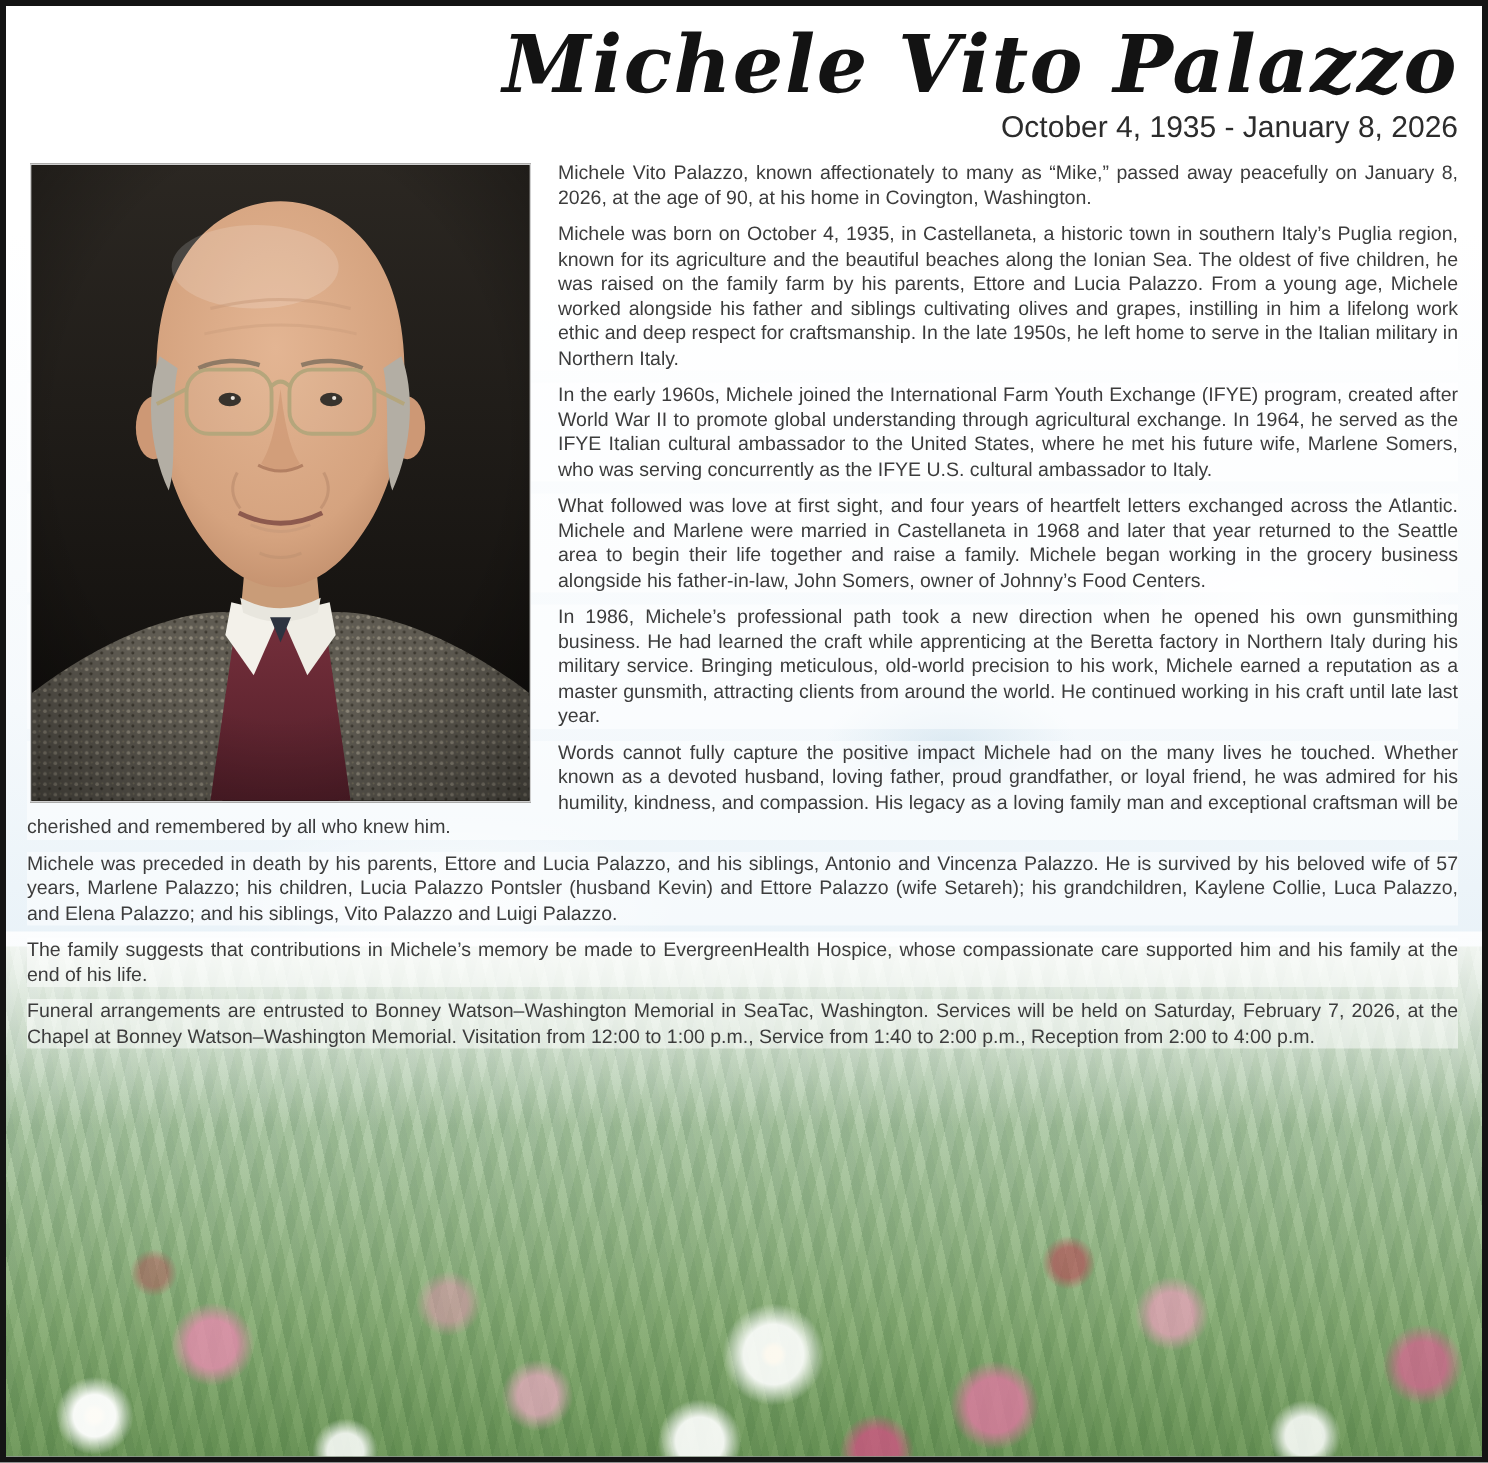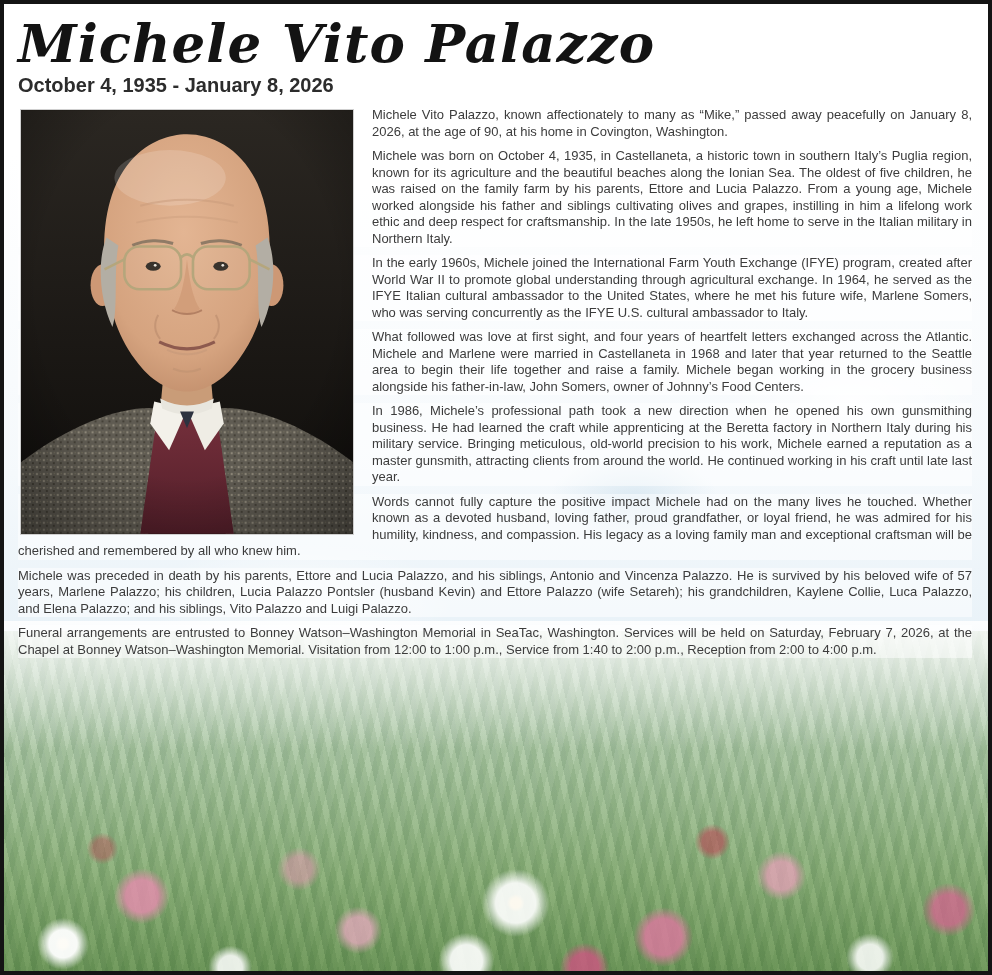--- a/index.html
+++ b/index.html
@@ -53,30 +53,30 @@
       
       linear-gradient(180deg, rgba(190,214,182,0) 0%, rgba(168,199,148,.45) 38%, rgba(128,168,104,.75) 72%, rgba(96,140,76,.9) 100%);
   }
   .bg-meadow-fade {
     position:absolute; left:0; right:0; bottom:220px; height:130px;
     pointer-events:none;
     background:linear-gradient(180deg, rgba(255,255,255,.85) 0%, rgba(255,255,255,0) 100%);
   }
   
   .inner { position:relative; padding:8px 16px 8px 14px; }
-  header { text-align:left; }
+  header { text-align:right; }
   .name {
     font-family:"DejaVu Serif", serif;
     font-style:italic; font-weight:700;
     font-size:53px; line-height:1.04;
     color:#131313; margin:4px 0 0;
     letter-spacing:1px;
   }
   .dates {
-    font-size:20px; font-weight:700; color:#2c2c2c;
+    font-size:20px; font-weight:400; color:#2c2c2c;
     margin:3px 0 10px;
   }
   figure.photo {
     float:left; width:334px; height:426px;
     margin:2px 18px 8px 2px; padding:0;
     border:1px solid #cfcfcf; box-sizing:border-box;
     background:#17140f;
   }
   figure.photo svg { display:block; width:100%; height:100%; }
   .obit p {
@@ -189,16 +189,17 @@
         </svg>
       </figure>
 
       <p>Michele Vito Palazzo, known affectionately to many as “Mike,” passed away peacefully on January 8, 2026, at the age of 90, at his home in Covington, Washington.</p>
       <p>Michele was born on October 4, 1935, in Castellaneta, a historic town in southern Italy’s Puglia region, known for its agriculture and the beautiful beaches along the Ionian Sea. The oldest of five children, he was raised on the family farm by his parents, Ettore and Lucia Palazzo. From a young age, Michele worked alongside his father and siblings cultivating olives and grapes, instilling in him a lifelong work ethic and deep respect for craftsmanship. In the late 1950s, he left home to serve in the Italian military in Northern Italy.</p>
       <p>In the early 1960s, Michele joined the International Farm Youth Exchange (IFYE) program, created after World War II to promote global understanding through agricultural exchange. In 1964, he served as the IFYE Italian cultural ambassador to the United States, where he met his future wife, Marlene Somers, who was serving concurrently as the IFYE U.S. cultural ambassador to Italy.</p>
       <p>What followed was love at first sight, and four years of heartfelt letters exchanged across the Atlantic. Michele and Marlene were married in Castellaneta in 1968 and later that year returned to the Seattle area to begin their life together and raise a family. Michele began working in the grocery business alongside his father-in-law, John Somers, owner of Johnny’s Food Centers.</p>
       <p>In 1986, Michele’s professional path took a new direction when he opened his own gunsmithing business. He had learned the craft while apprenticing at the Beretta factory in Northern Italy during his military service. Bringing meticulous, old-world precision to his work, Michele earned a reputation as a master gunsmith, attracting clients from around the world. He continued working in his craft until late last year.</p>
       <p>Words cannot fully capture the positive impact Michele had on the many lives he touched. Whether known as a devoted husband, loving father, proud grandfather, or loyal friend, he was admired for his humility, kindness, and compassion. His legacy as a loving family man and exceptional craftsman will be cherished and remembered by all who knew him.</p>
       <p>Michele was preceded in death by his parents, Ettore and Lucia Palazzo, and his siblings, Antonio and Vincenza Palazzo. He is survived by his beloved wife of 57 years, Marlene Palazzo; his children, Lucia Palazzo Pontsler (husband Kevin) and Ettore Palazzo (wife Setareh); his grandchildren, Kaylene Collie, Luca Palazzo, and Elena Palazzo; and his siblings, Vito Palazzo and Luigi Palazzo.</p>
+      <p>The family suggests that contributions in Michele’s memory be made to EvergreenHealth Hospice, whose compassionate care supported him and his family at the end of his life.</p>
       <p>Funeral arrangements are entrusted to Bonney Watson–Washington Memorial in SeaTac, Washington. Services will be held on Saturday, February 7, 2026, at the Chapel at Bonney Watson–Washington Memorial. Visitation from 12:00 to 1:00 p.m., Service from 1:40 to 2:00 p.m., Reception from 2:00 to 4:00 p.m.</p>
     </div>
   </div>
 </div>
 
 </body></html>

